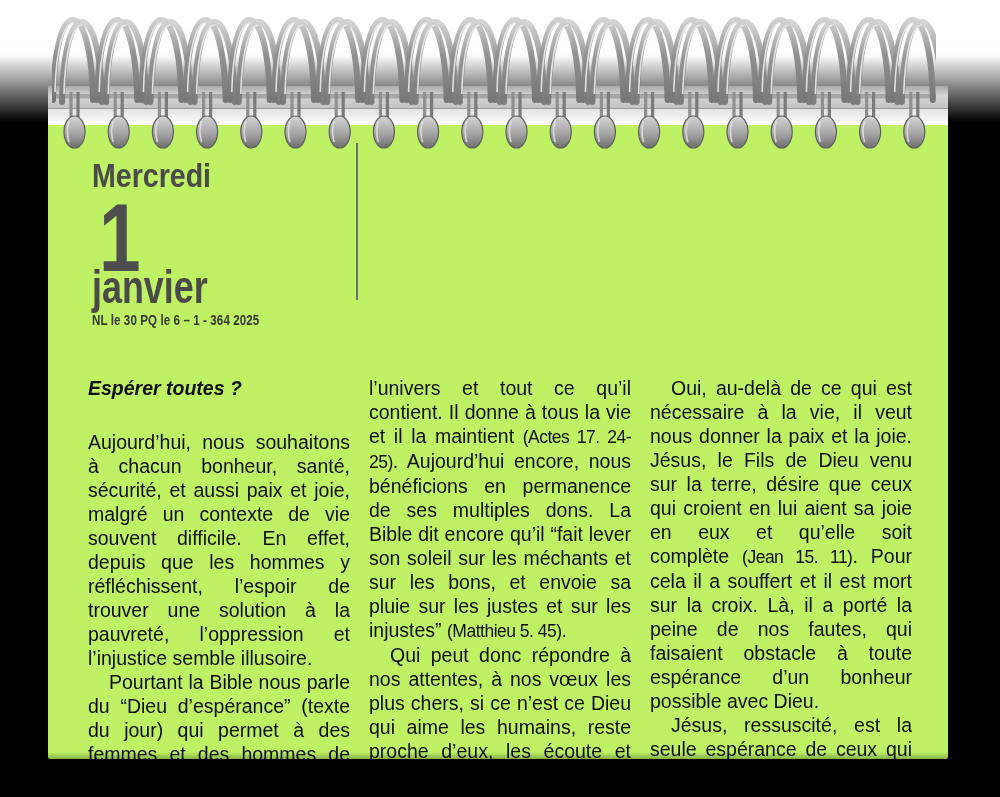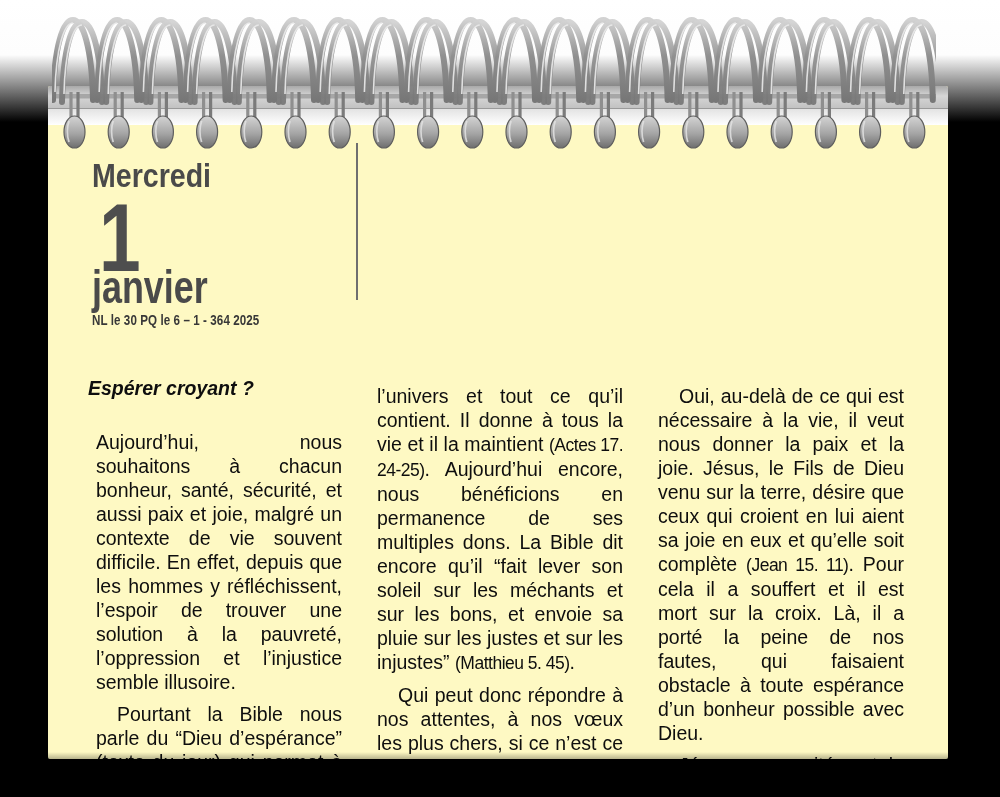--- a/index.html
+++ b/index.html
@@ -9,21 +9,21 @@
   }
   
   .top-light {
     position:absolute; left:0; top:0; width:1000px; height:122px;
     background:linear-gradient(to bottom, #ffffff 0%, #fdfdfd 45%, rgba(255,255,255,0) 100%);
     z-index:0;
   }
   
   .sheet {
     position:absolute; left:48px; top:86px; width:900px; height:673px;
-    background:#fef9c3; border-radius:2px; z-index:1; overflow:hidden;text-decoration:underline;
+    background:#bef264; border-radius:2px; z-index:1; overflow:hidden;text-decoration:underline;
   }
   .binding-strip {
     position:absolute; left:0; top:0; right:0; height:22px;
     background:linear-gradient(to bottom, #a9a9a9 0%, #d6d6d6 45%, #c2c2c2 100%);
     box-shadow:0 1px 0 #9a9a9a;
   }
   .strip-fade {
     position:absolute; left:0; top:23px; right:0; height:16px;
     background:linear-gradient(to bottom, #e3e3e3, #ffffff);
   }
@@ -45,21 +45,21 @@
   .verse-ref { margin:3px 0 0 0; font-size:15.5px; color:#1c1c1c; display:inline-block; transform:scaleX(0.86); transform-origin:left top; line-height:1.2; }
   .verse-ref-inline { font-weight:normal; font-size:15.5px; letter-spacing:-0.3px; color:#1c1c1c; margin-left:7px; }
   
   .article {
     position:absolute; left:40px; top:290px; width:824px; height:385px;
     display:flex; gap:19px; overflow:hidden;
   }
   .col { flex:1 1 0; font-size:19.5px; line-height:24px; color:#0e0e0e;
          text-align:justify; hyphens:auto; -webkit-hyphens:auto; }
   .col-title { margin:0 0 30px 0; font-weight:bold; font-style:italic; }
-  .para { margin:8px; }
+  .para { margin:0; }
   .para.indent { text-indent:21px; }
   .seg-ref { font-size:17.5px; letter-spacing:-0.5px; }
   
   .spiral { position:absolute; left:52px; top:6px; z-index:2; }
 </style>
 </head>
 <body>
 
 <div class="stage">
   <div class="top-light"></div>
@@ -71,21 +71,21 @@
     <div class="weekday">Mercredi</div>
     <div class="day">1</div>
     <div class="month">janvier</div>
     <div class="moonline">NL le 30 PQ le 6 – 1 - 364 2025</div>
 
     <div class="header-divider"></div>
 
 
     <div class="article">
         <div class="col" lang="fr">
-          <p class="col-title">Espérer croyant ?</p>
+          <p class="col-title">Espérer toutes ?</p>
           <p class="para"><span>Aujourd’hui, nous souhaitons à chacun bonheur, santé, sécurité, et aussi paix et joie, malgré un contexte de vie souvent difficile. En effet, depuis que les hommes y réfléchissent, l’espoir de trouver une solution à la pauvreté, l’oppression et l’injustice semble illusoire.</span></p>
           <p class="para indent"><span>Pourtant la Bible nous parle du “Dieu d’espérance” (texte du jour) qui permet à des femmes et des hommes de toutes origines, depuis des millénaires, d’espérer malgré</span></p>
         </div>
         <div class="col" lang="fr">
           <p class="para"><span>l’univers et tout ce qu’il contient. Il donne à tous la vie et il la maintient </span><span class="seg-ref">(Actes 17. 24-25)</span><span>. Aujourd’hui encore, nous bénéficions en permanence de ses multiples dons. La Bible dit encore qu’il “fait lever son soleil sur les méchants et sur les bons, et envoie sa pluie sur les justes et sur les injustes” </span><span class="seg-ref">(Matthieu 5. 45)</span><span>.</span></p>
           <p class="para indent"><span>Qui peut donc répondre à nos attentes, à nos vœux les plus chers, si ce n’est ce Dieu qui aime les humains, reste proche d’eux, les écoute et veut remplir leur cœur de joie </span></p>
         </div>
         <div class="col" lang="fr">
           <p class="para indent"><span>Oui, au-delà de ce qui est nécessaire à la vie, il veut nous donner la paix et la joie. Jésus, le Fils de Dieu venu sur la terre, désire que ceux qui croient en lui aient sa joie en eux et qu’elle soit complète </span><span class="seg-ref">(Jean 15. 11)</span><span>. Pour cela il a souffert et il est mort sur la croix. Là, il a porté la peine de nos fautes, qui faisaient obstacle à toute espérance d’un bonheur possible avec Dieu.</span></p>
           <p class="para indent"><span>Jésus, ressuscité, est la seule espérance de ceux qui croient en lui. Notre souhait est que chaque lecteur puisse partager cette espérance, certaine et vivante, qui</span></p>

